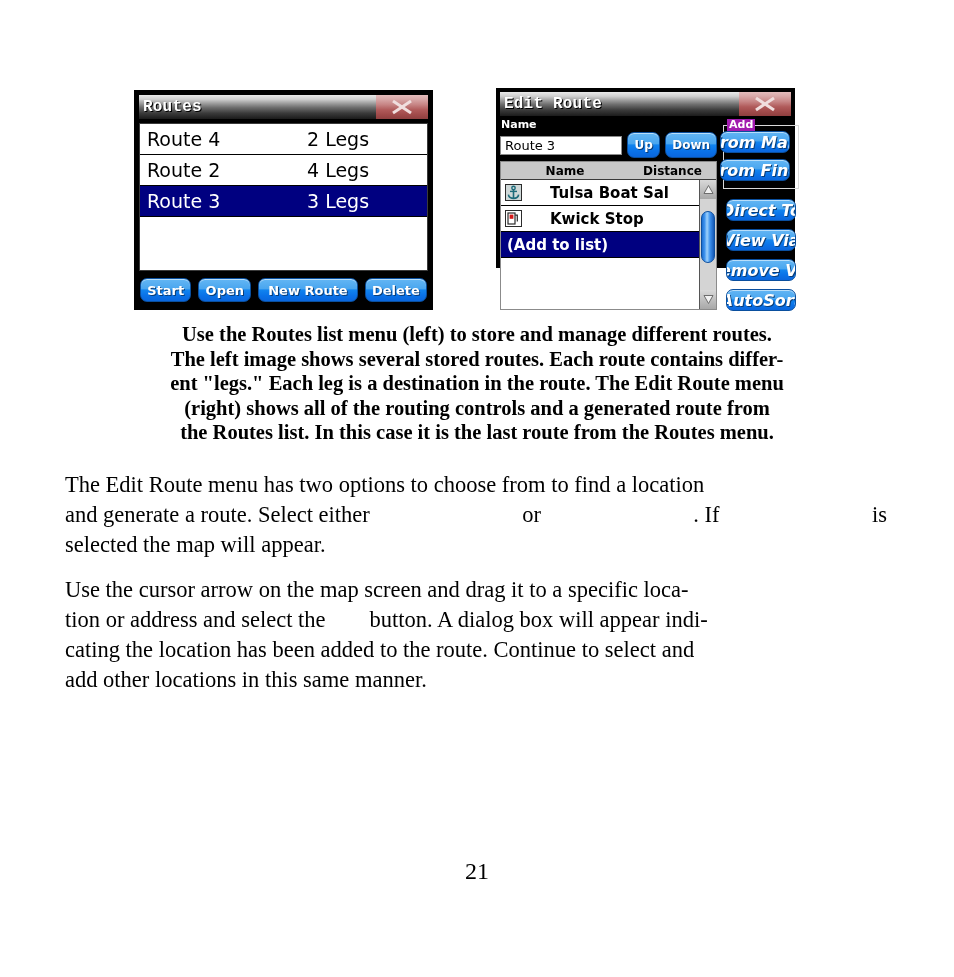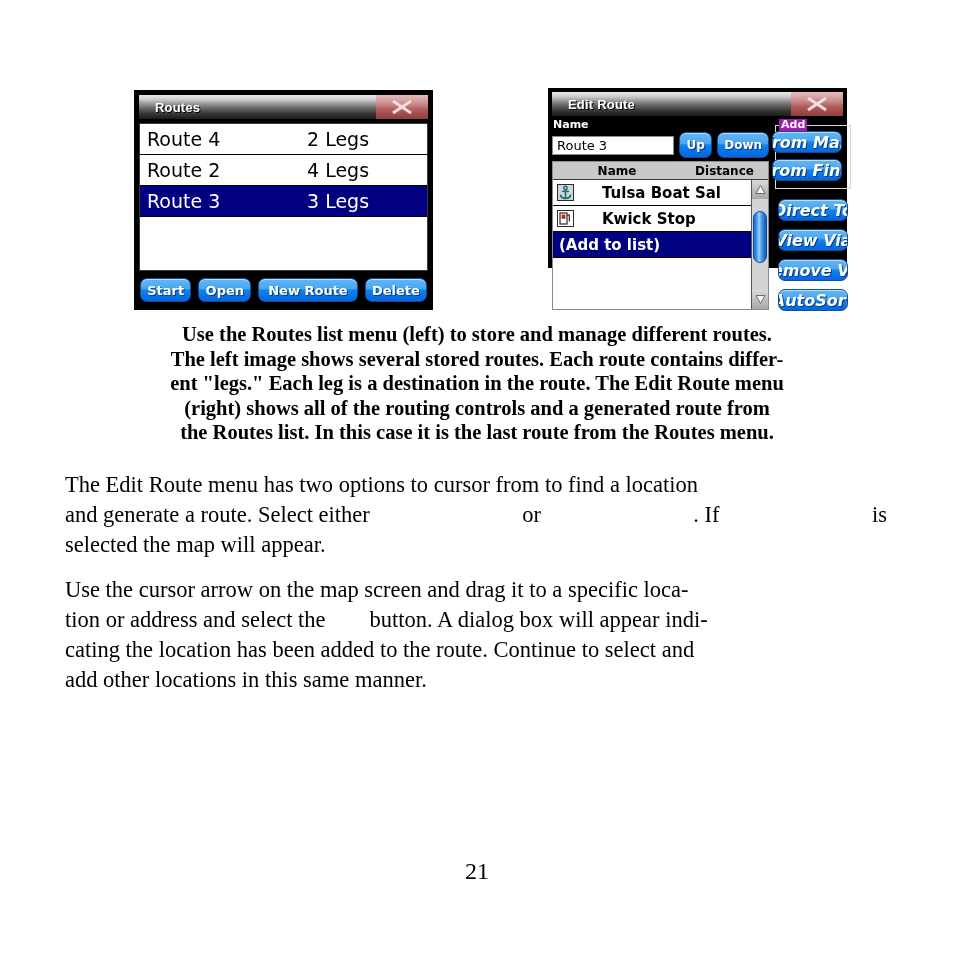--- a/index.html
+++ b/index.html
@@ -23,45 +23,45 @@
     box-sizing: border-box;
   }
   #routes-dialog {
     left: 134px;
     top: 90px;
     width: 299px;
     height: 220px;
     padding: 5px 5px 0 5px;
   }
   #edit-route-dialog {
-    left: 548px;
+    left: 496px;
     top: 88px;
     width: 299px;
     height: 180px;
     padding: 4px 4px 0 4px;
   }
 
   
   .titlebar {
     position: relative;
     height: 24px;
     display: flex;
     align-items: stretch;
     background: linear-gradient(to bottom,
         #e9e9e9 0%, #cfcfcf 18%, #9a9a9a 36%,
         #6e6e6e 52%, #3a3a3a 76%, #1b1b1b 100%);
   }
   .titlebar .title-text {
     flex: 1 1 auto;
     display: flex;
     align-items: center;
-    padding-left: 16px;
-    font-family: Liberation Sans, sans-serif;
-    font-weight: bold;
-    font-size: 13px;
+    padding-left: 4px;
+    font-family: Liberation Mono, monospace;
+    font-weight: bold;
+    font-size: 16px;
     color: #ffffff;
     letter-spacing: 0.2px;
     text-shadow: 1px 1px 0 #000;
     line-height: 1;
   }
   .titlebar .close-box {
     flex: 0 0 auto;
     width: 52px;
     display: flex;
     align-items: center;
@@ -512,21 +512,21 @@
 
 <div class="caption">
   <div>Use the Routes list menu (left) to store and manage different routes.</div>
   <div>The left image shows several stored routes. Each route contains differ-</div>
   <div>ent "legs." Each leg is a destination in the route. The Edit Route menu</div>
   <div>(right) shows all of the routing controls and a generated route from</div>
   <div>the Routes list. In this case it is the last route from the Routes menu.</div>
 </div>
 
 <div class="para" id="para-1">
-  <span class="line">The Edit Route menu has two options to cursor from to find a location</span>
+  <span class="line">The Edit Route menu has two options to choose from to find a location</span>
   <span class="line justified">
     <span>and generate a route. Select either</span>
     <span>or</span>
     <span>. If</span>
     <span>is</span>
   </span>
   <span class="line">selected the map will appear.</span>
 </div>
 
 <div class="para" id="para-2">

